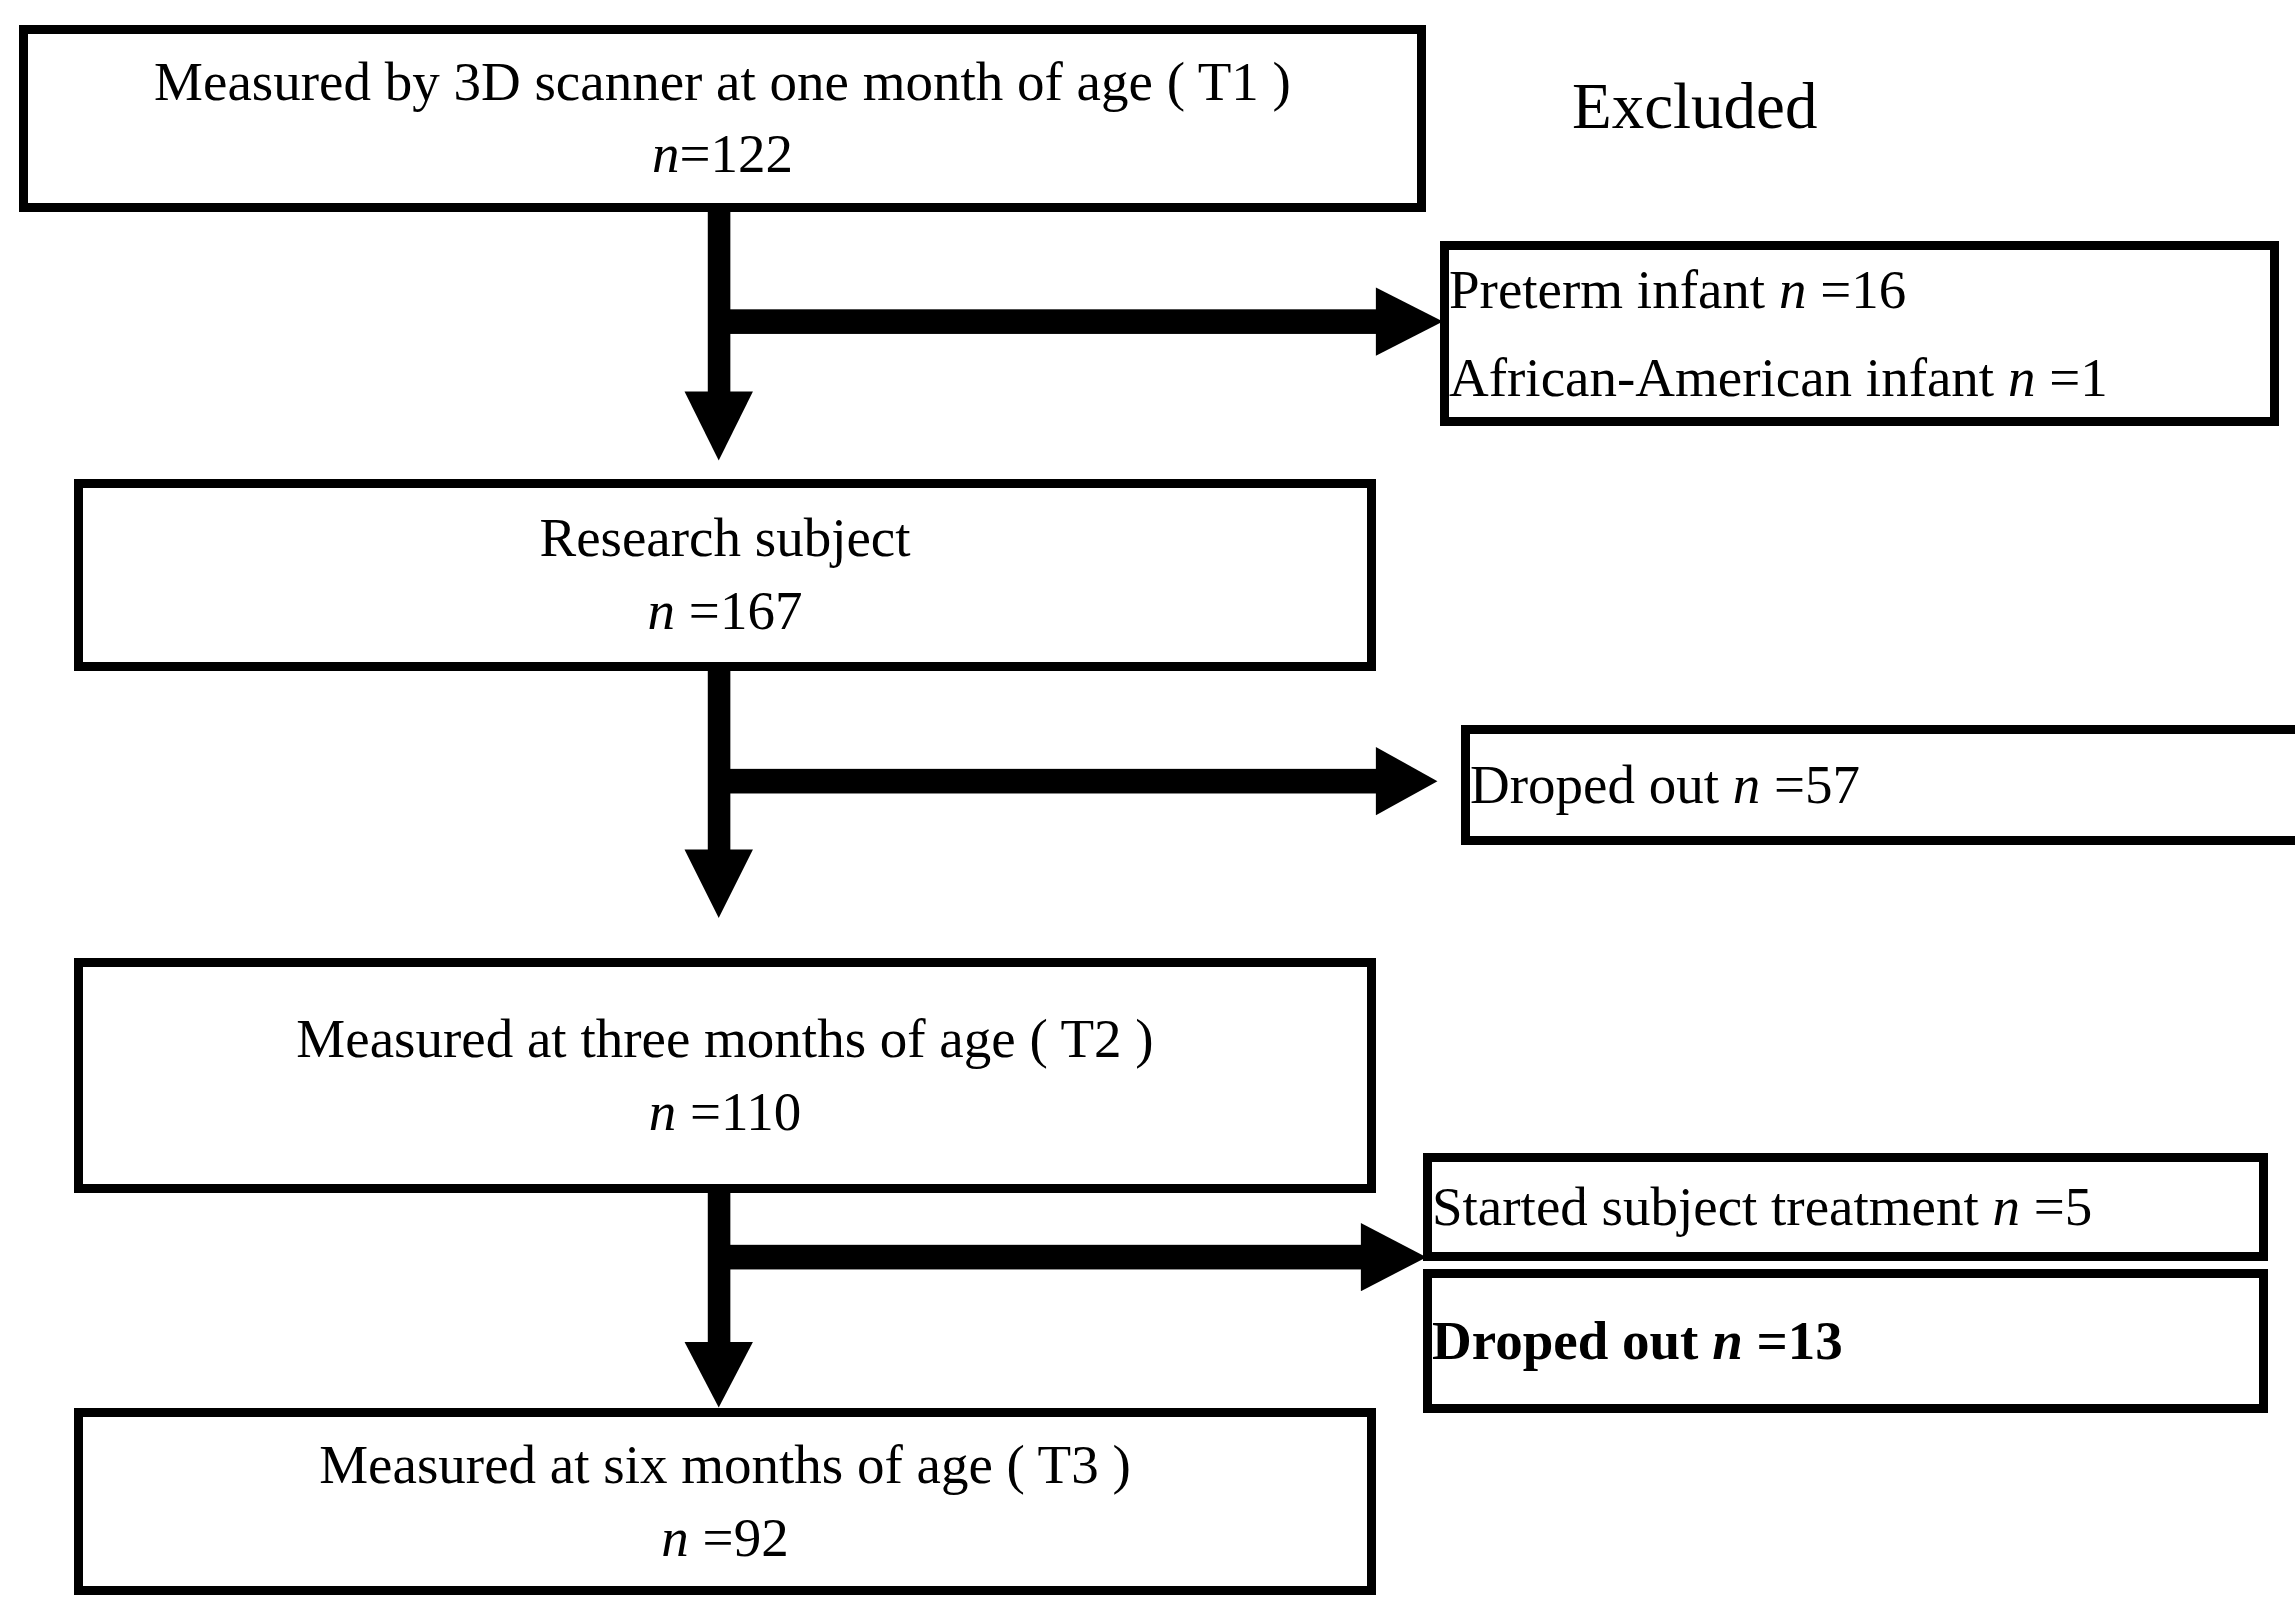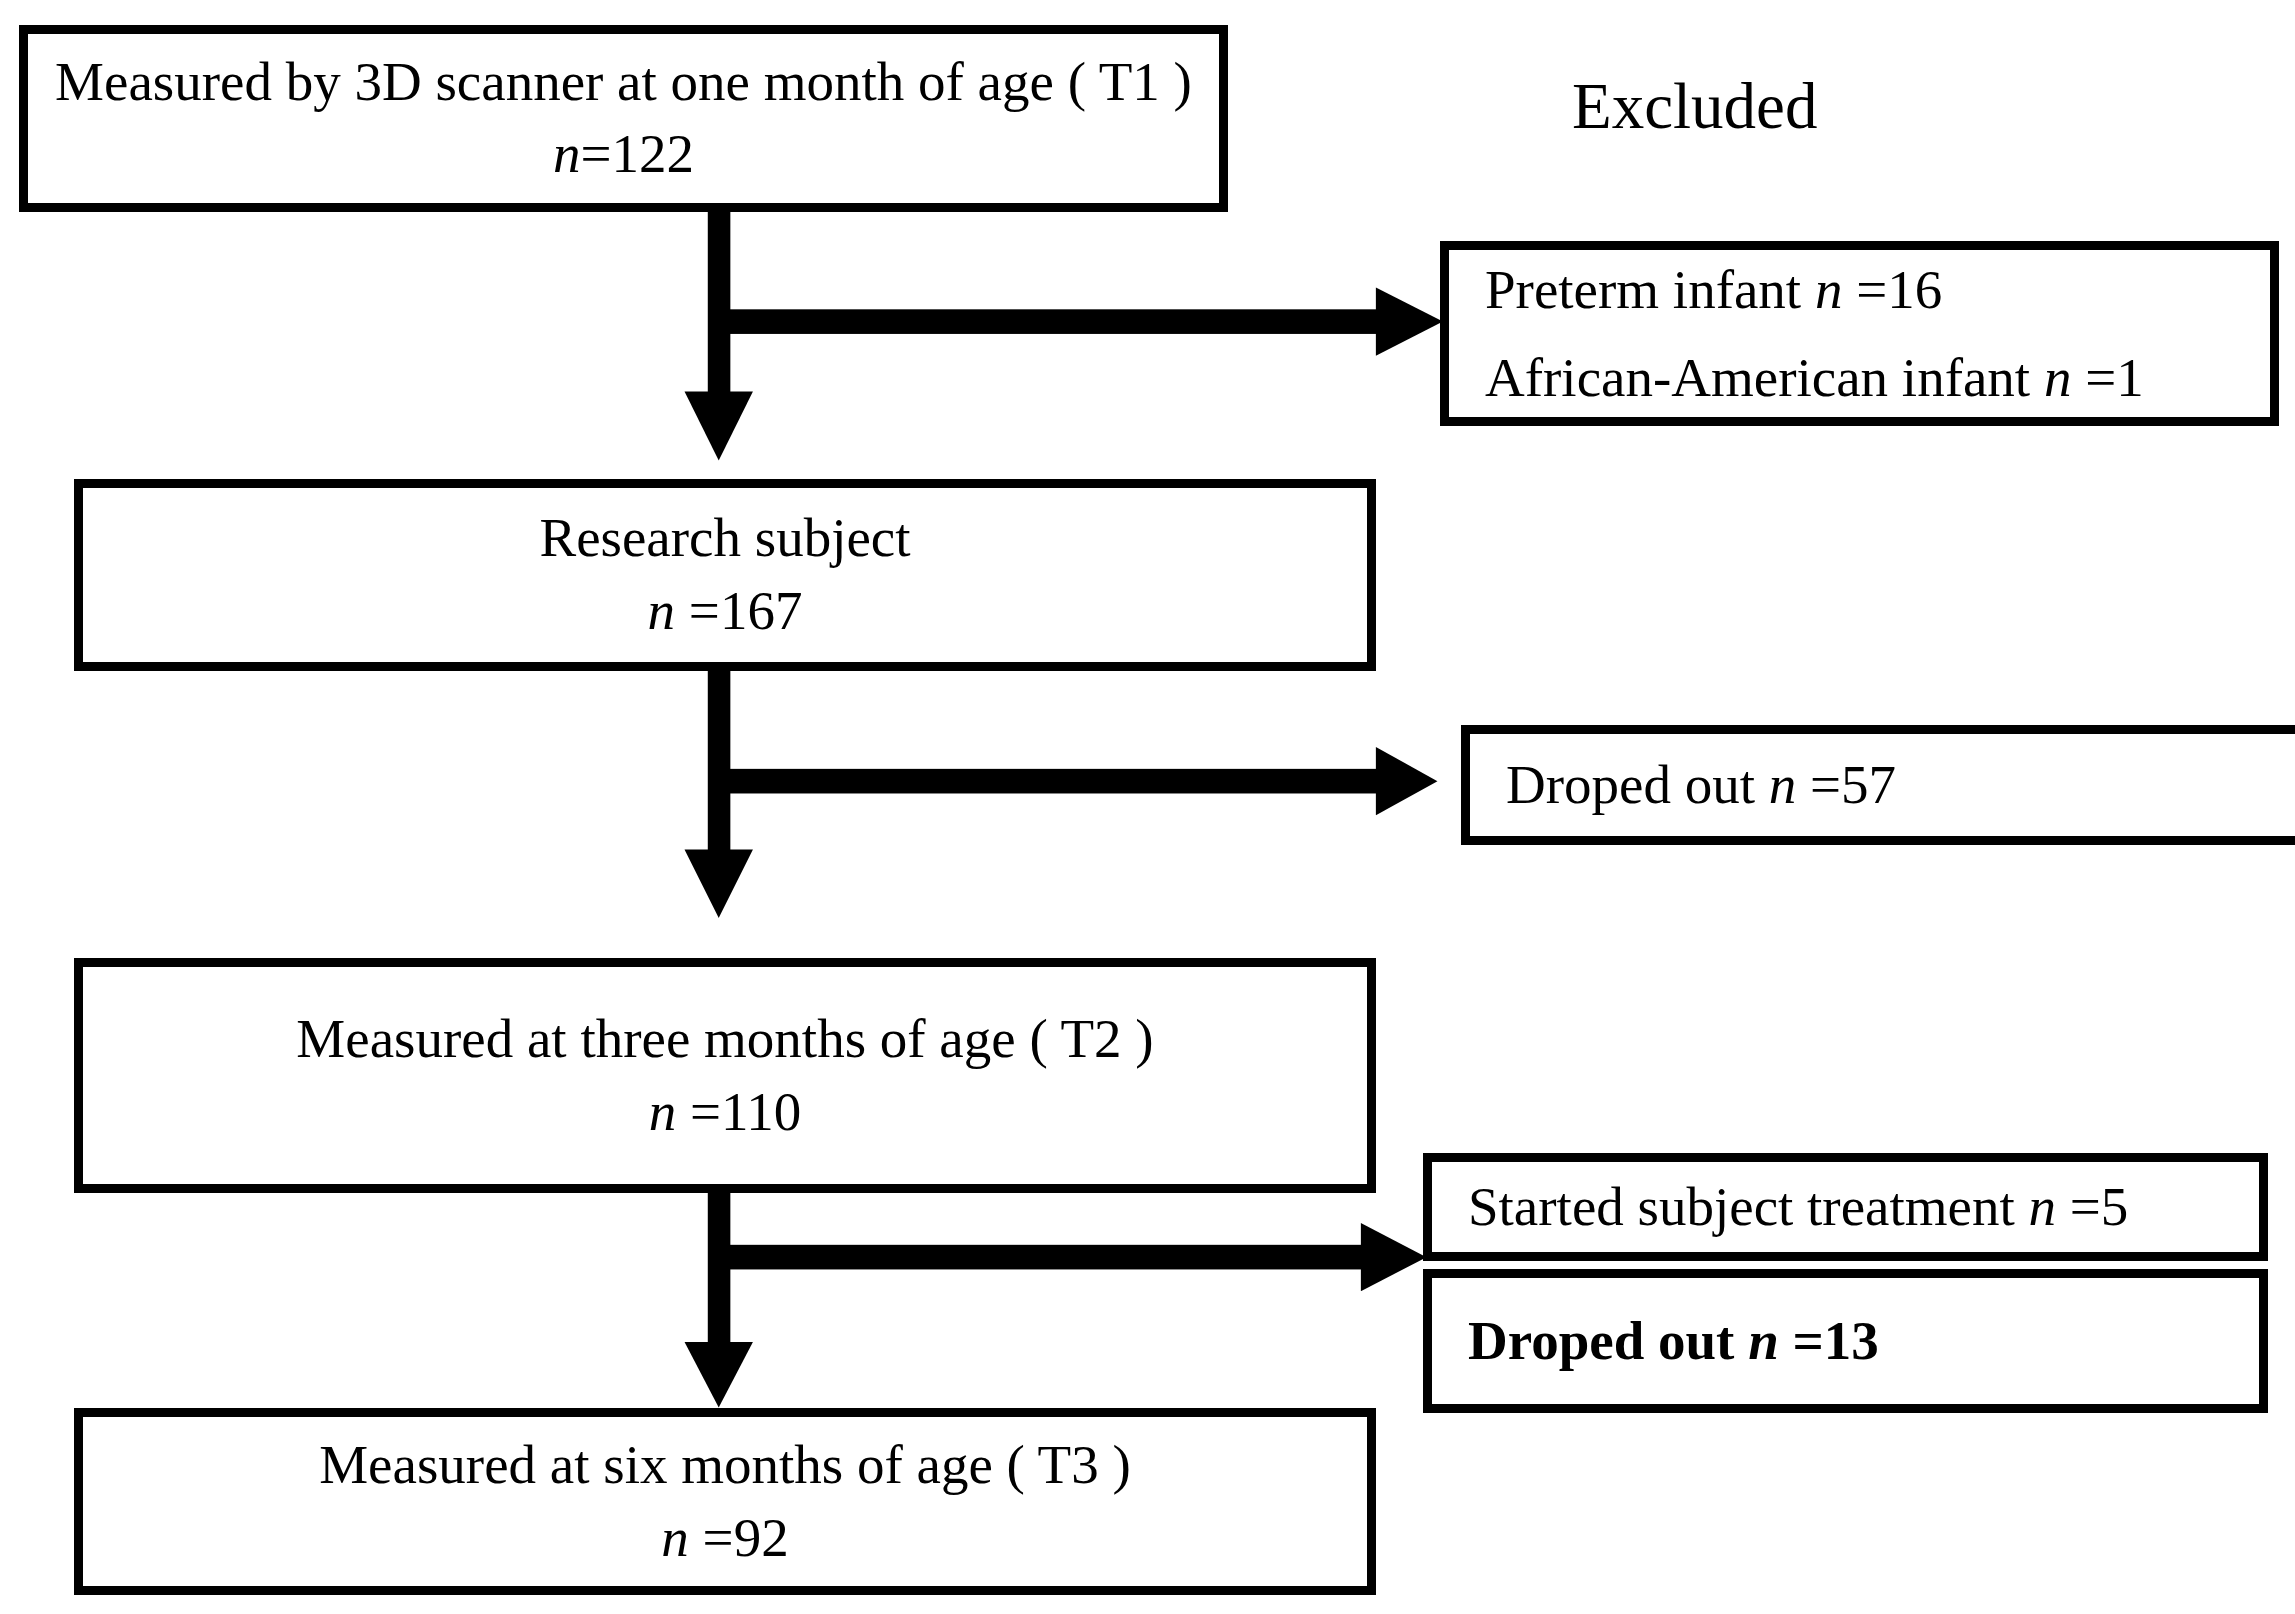--- a/index.html
+++ b/index.html
@@ -41,28 +41,27 @@
     font-size: 55px;
     line-height: 1.32;
   }
   .box.main {
     align-items: center;
     text-align: center;
   }
   .box.side {
     align-items: flex-start;
     text-align: left;
-    padding-left: 36px;
     padding-right: 13.7px;
     line-height: 1.6;
   }
   .line { white-space: pre-wrap; }
   .line i { font-style: italic; }
   
-  #box-t1       { left: 19px;   top: 24.6px;   width: 1209px; height: 187px; }
+  #box-t1       { left: 19px;   top: 24.6px;   width: 1407px; height: 187px; }
   #box-research { left: 74px;  top: 479px;  width: 1302px; height: 192px; }
   #box-t2       { left: 74px;  top: 958px; width: 1302px; height: 235px; }
   #box-t3       { left: 74px;  top: 1408px; width: 1302px; height: 187px; justify-content: center; }
   #box-excluded-reasons { left: 1440px; top: 241px;  width: 839px; height: 185px; }
   #box-dropout-t1       { left: 1434px; top: 725px; width: 844px; height: 120px; margin-left: 27px; }
   #box-helmet           { left: 1423px; top: 1153px; width: 845px; height: 108px; }
   #box-dropout-t2       { left: 1423px; top: 1269px; width: 845px; height: 144px; font-weight: bold; }
   .excluded-label {
     position: absolute;
     left: 1572px;

